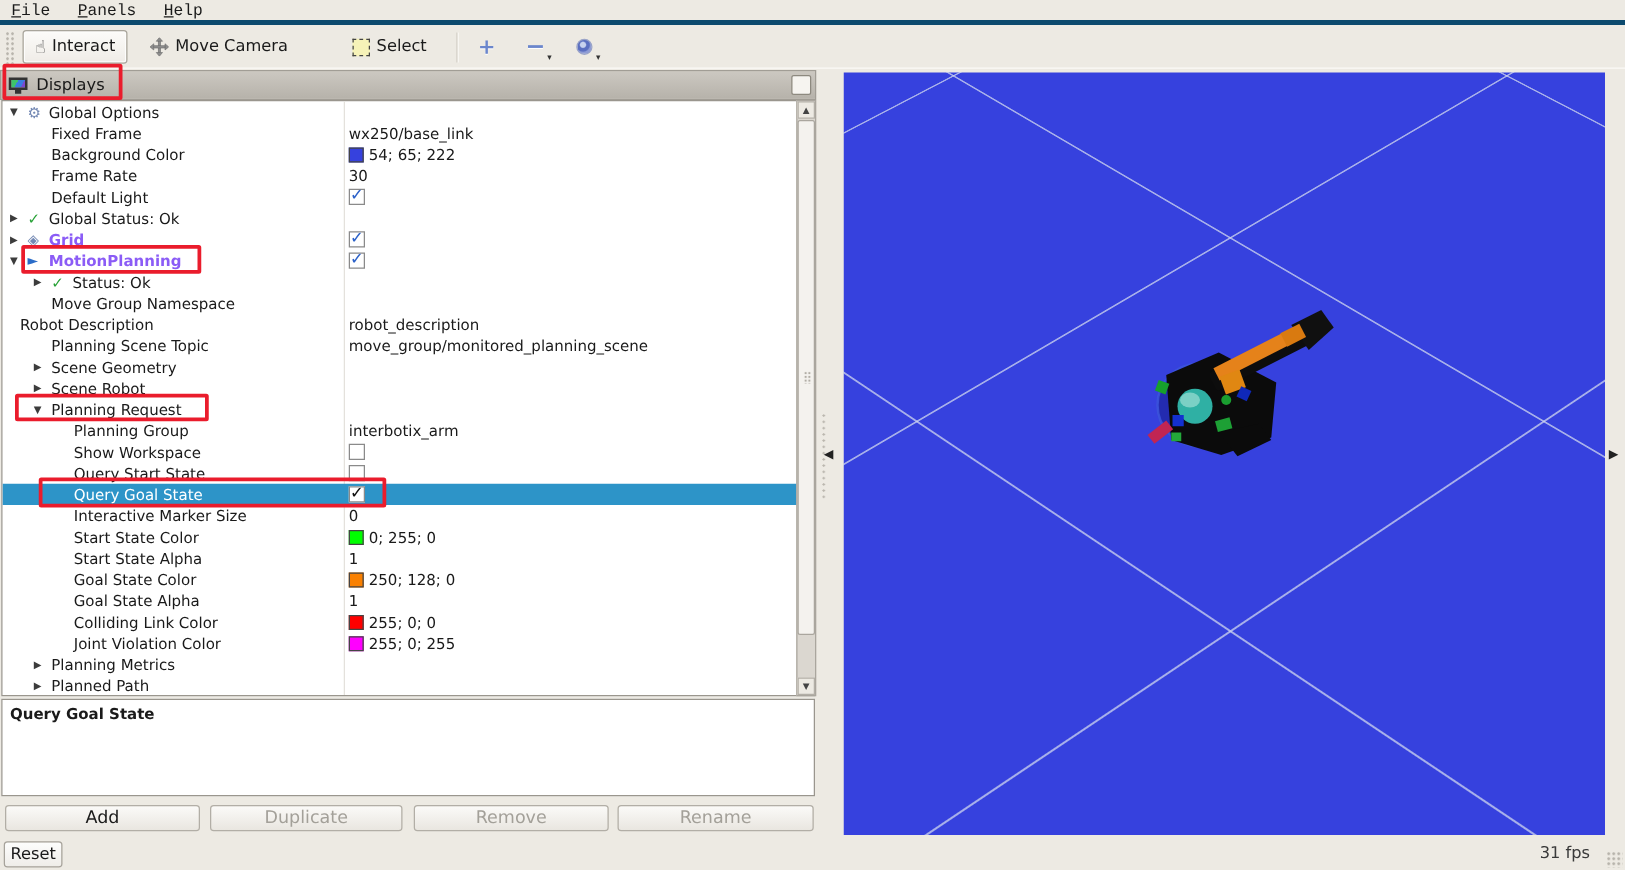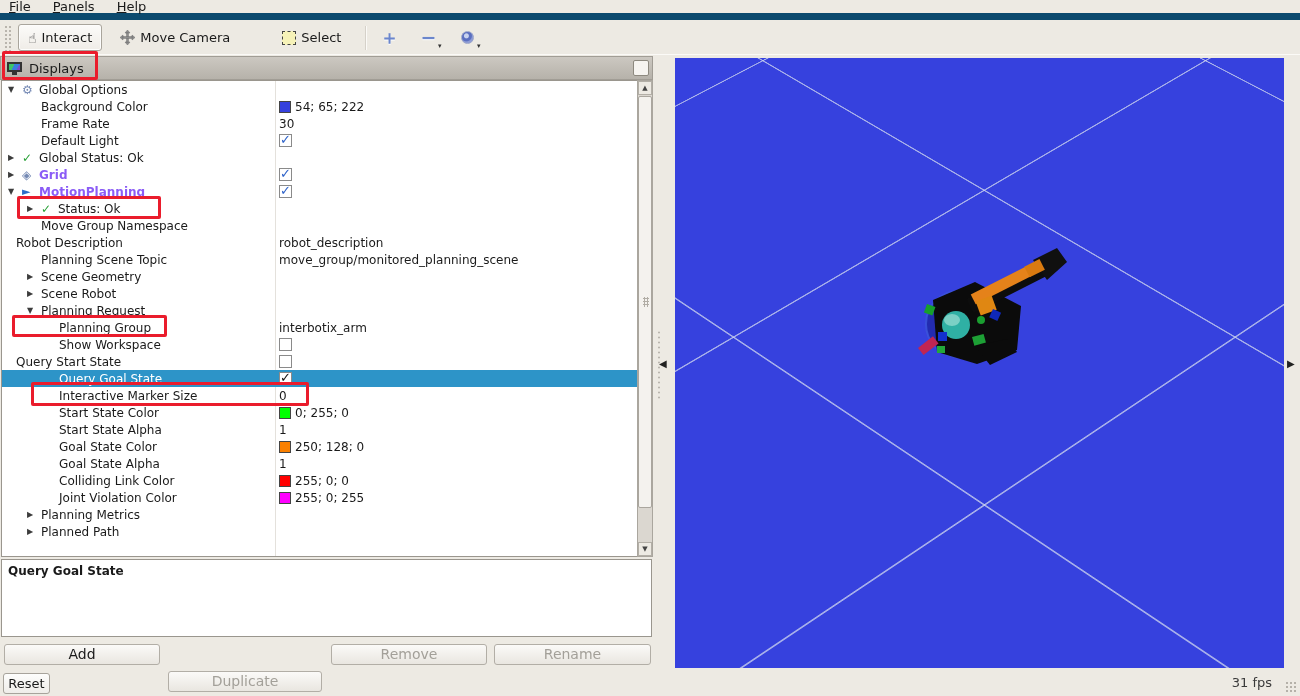--- a/index.html
+++ b/index.html
@@ -4,22 +4,22 @@
 <style>
   * { margin:0; padding:0; box-sizing:border-box; }
   html,body { width:1300px; height:696px; }
   body {
     font-family:"DejaVu Sans", sans-serif;
     font-size:12px; color:#1a1a1a;
     background:#edeae3; position:relative; overflow:hidden;
   }
   
   .menubar { position:absolute; left:0; top:0; width:1300px; height:20px;
-    background:#edeae3; border-bottom:7px solid #0c4a6e;
-    display:flex; align-items:center; gap:22px; padding-left:9px; font-size:13px; }
+    background:#edeae3; border-bottom:4px solid #0c4a6e;
+    display:flex; align-items:center; gap:22px; padding-left:9px; font-size:13px;font-family:Liberation Mono, monospace; }
   .menu-item { cursor:default; }
   .menu-item::first-letter { text-decoration:underline; }
   
   .toolbar { position:absolute; left:0; top:21px; width:1300px; height:34px;
     background:#edeae3; border-bottom:1px solid #fbfaf7; display:flex; align-items:center; }
   .tb-handle { width:8px; height:26px; margin:0 6px 0 4px;
     background-image:radial-gradient(#b9b5ad 1px, transparent 1.2px);
     background-size:4px 4px; }
   .tb-btn { display:flex; align-items:center; gap:5px; height:27px; padding:0 9px;
     border:1px solid transparent; border-radius:3px; font-size:13px; }
@@ -171,20 +171,27 @@
 
   <div class="tree" id="tree">
     <div class="colsep"></div>
   <div class="tree-row" style="padding-left: 6px;">
         <span class="arrow">▼</span>
         <span class="ticon gear">⚙</span>
         <span class="tlabel">Global Options</span>
       </div>
       <div class="tree-row" style="padding-left: 25px;">
         <span class="arrow"></span>
+        <span class="tlabel">Fixed Frame</span>
+        <span class="tvalue">
+          <span>wx250/base_link</span>
+        </span>
+      </div>
+      <div class="tree-row" style="padding-left: 25px;">
+        <span class="arrow"></span>
         <span class="tlabel">Background Color</span>
         <span class="tvalue">
           <span class="swatch" style="background: rgb(54, 65, 222);"></span>
           <span>54; 65; 222</span>
         </span>
       </div>
       <div class="tree-row" style="padding-left: 25px;">
         <span class="arrow"></span>
         <span class="tlabel">Frame Rate</span>
         <span class="tvalue">
@@ -261,21 +268,21 @@
           <span>interbotix_arm</span>
         </span>
       </div>
       <div class="tree-row" style="padding-left: 43px;">
         <span class="arrow"></span>
         <span class="tlabel">Show Workspace</span>
         <span class="tvalue">
           <span class="cb"></span>
         </span>
       </div>
-      <div class="tree-row" style="">
+      <div class="tree-row" style="padding-left: 43px;">
         <span class="arrow"></span>
         <span class="tlabel">Query Start State</span>
         <span class="tvalue">
           <span class="cb"></span>
         </span>
       </div>
       <div class="tree-row selected" style="padding-left: 43px;">
         <span class="arrow"></span>
         <span class="tlabel">Query Goal State</span>
         <span class="tvalue">
@@ -350,21 +357,21 @@
     <div class="sc-thumb"></div>
     <div class="sc-btn sc-down">▼</div>
   </div>
 
   <div class="descbox">
     <div class="dtitle">Query Goal State</div>
   </div>
 
   <div class="btnrow">
     <div class="qbtn" style="left:4px; width:156px;">Add</div>
-    <div class="qbtn disabled" style="left:168px; width:154px;margin-top:27px;">Duplicate</div>
+    <div class="qbtn disabled" style="left:168px; width:154px;">Duplicate</div>
     <div class="qbtn disabled" style="left:331px; width:156px;">Remove</div>
     <div class="qbtn disabled" style="left:494px; width:157px;">Rename</div>
   </div>
 </div>
 
 <div class="reset-btn">Reset</div>
 
 <div class="viewport">
   <div class="vp-grid"></div>
   <svg class="robot-svg" width="609" height="610" viewBox="0 0 609 610">

